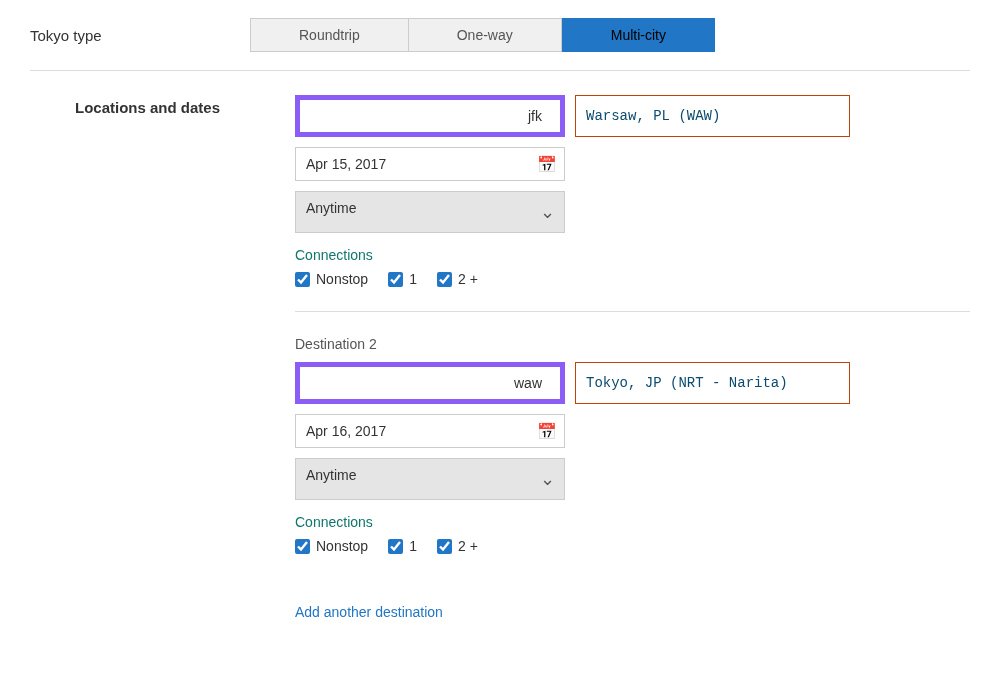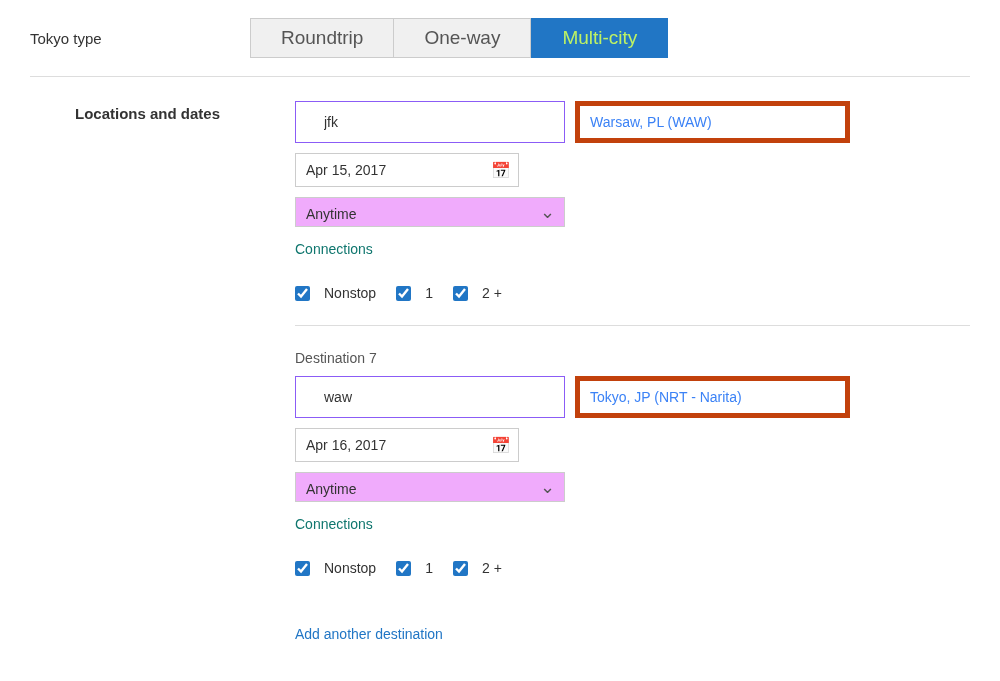--- a/index.html
+++ b/index.html
@@ -37,36 +37,36 @@
       font-size: 15px;
       flex-shrink: 0;
     }
 
     .trip-type-buttons {
       display: flex;
       gap: 0;
     }
 
     .trip-btn {
-      padding: 8px 30px;
+      padding: 8px 48px;
       border: 1px solid #ccc;
       background: #f0f0f0;
       cursor: pointer;
-      font-size: 19px;
+      font-size: 14px;
       color: #555;
       outline: none;
     }
 
     .trip-btn:first-child {
       border-right: none;
     }
 
     .trip-btn.active {
       background: #2176c5;
-      color: #bef264;
+      color: #000000;
       border-color: #2176c5;
     }
 
     .divider {
       border: none;
       border-top: 1px solid #ddd;
       margin: 0 30px;
     }
 
     
@@ -86,80 +86,82 @@
       margin-bottom: 10px;
     }
 
     .dest-row {
       display: flex;
       gap: 10px;
       margin-bottom: 10px;
     }
 
     .dest-input {
-      border: 1px solid #8b5cf6;
-      padding: 8px 28px;
+      border: 5px solid #8b5cf6;
+      padding: 8px 18px;
       font-size: 14px;
       color: #333;
       outline: none;
       width: 270px;
+      text-align: right;
     }
 
     .dest-input-wide {
-      border: 5px solid #c2410c;
+      border: 1px solid #c2410c;
       padding: 8px 10px;
       font-size: 14px;
-      color: #3b82f6;
+      color: #0c4a6e;
       outline: none;
       width: 275px;
+      font-family: Liberation Mono, monospace;
     }
 
     .date-row {
       margin-bottom: 10px;
     }
 
     .date-input-wrapper {
       position: relative;
       display: inline-block;
     }
 
     .date-input {
       border: 1px solid #ccc;
       padding: 8px 36px 8px 10px;
       font-size: 14px;
       color: #333;
       outline: none;
-      width: 224px;
+      width: 270px;
     }
 
     .calendar-icon {
       position: absolute;
       right: 8px;
       top: 50%;
       transform: translateY(-50%);
       color: #888;
       font-size: 16px;
       pointer-events: none;
     }
 
     .time-select-wrapper {
       position: relative;
       display: inline-block;
       margin-bottom: 10px;
     }
 
     .time-select {
       border: 1px solid #ccc;
-      padding: 8px 36px 4px 10px;
+      padding: 8px 36px 16px 10px;
       font-size: 14px;
       color: #333;
       outline: none;
       width: 270px;
       appearance: none;
-      background: #f0abfc;
+      background: #e5e5e5;
       cursor: pointer;
     }
 
     .chevron-icon {
       position: absolute;
       right: 10px;
       top: 50%;
       transform: translateY(-50%);
       pointer-events: none;
       font-size: 18px;
@@ -175,23 +177,22 @@
 
     .connections-row {
       display: flex;
       align-items: center;
       gap: 20px;
     }
 
     .checkbox-item {
       display: flex;
       align-items: flex-end;
-      gap: 14px;
-      cursor: pointer;
-      margin-top: 20px;
+      gap: 6px;
+      cursor: pointer;
     }
 
     .checkbox-item input[type="checkbox"] {
       width: 15px;
       height: 15px;
       accent-color: #2176c5;
       cursor: pointer;
     }
 
     .checkbox-label {
@@ -267,21 +268,21 @@
           <input type="checkbox" checked="" style="">
           <span class="checkbox-label">2 +</span>
         </label>
       </div>
     </div>
 
     <hr class="dest-separator">
 
     
     <div class="dest-block">
-      <div class="dest-title">Destination 7</div>
+      <div class="dest-title">Destination 2</div>
       <div class="dest-row">
         <input class="dest-input" type="text" value="waw" style="">
         <input class="dest-input-wide" type="text" value="Tokyo, JP (NRT - Narita)" style="">
       </div>
       <div class="date-row">
         <div class="date-input-wrapper">
           <input class="date-input" type="text" value="Apr 16, 2017" style="">
           <span class="calendar-icon">📅</span>
         </div>
       </div>

